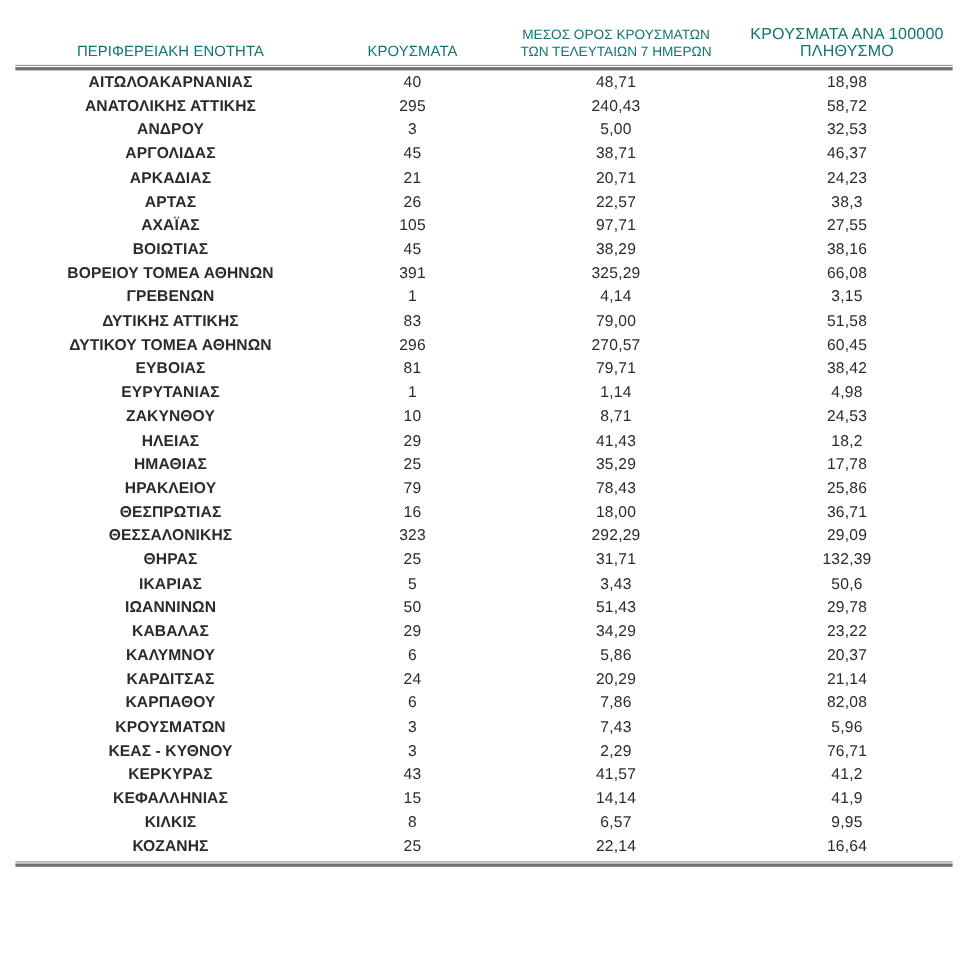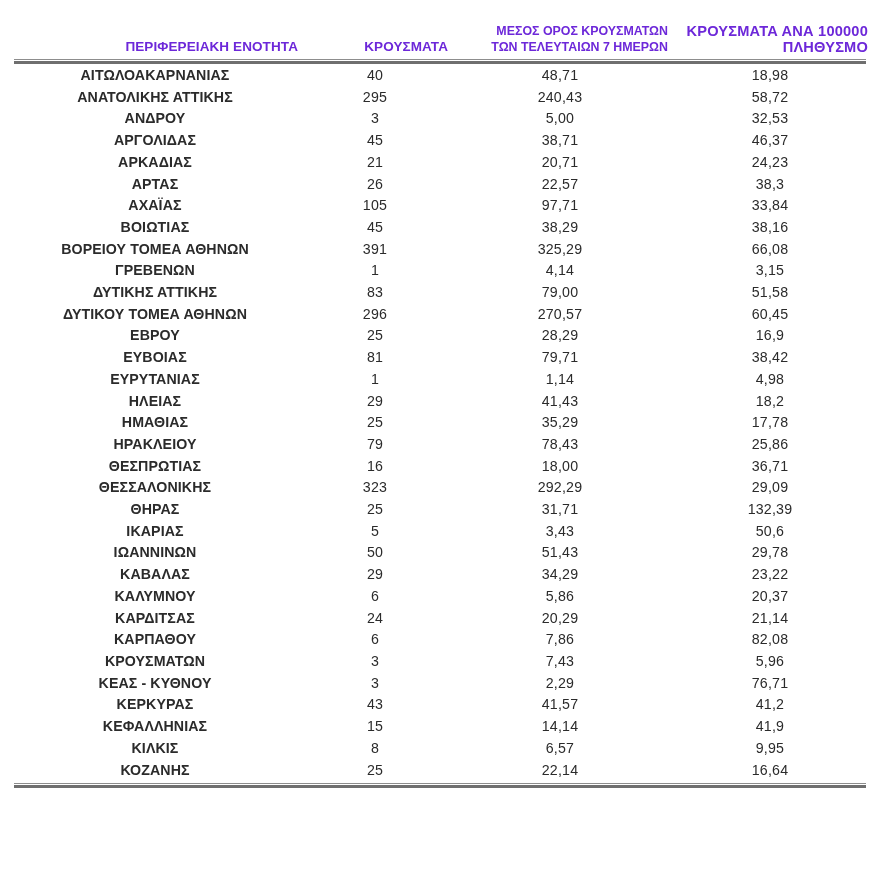--- a/index.html
+++ b/index.html
@@ -35,26 +35,26 @@
   
   col.c-region { width: 290px; }
   col.c-cases  { width: 150px; }
   col.c-avg    { width: 220px; }
   col.c-per100 { width: 200px; }
 
   
   thead th {
     padding: 0 2px 3px 2px;
     vertical-align: bottom;
-    text-align: right;
-    font-weight: bold;
+    text-align: center;
+    font-weight: normal;
     font-size: 13.5px;
     line-height: 16px;
     letter-spacing: 0.1px;
-    color: #6d28d9;
+    color: #0f766e;
     height: 58px;
     box-sizing: border-box;
   }
   thead th .hdr-line { display: block; white-space: nowrap; }
 
   thead th.wide-hdr {
     font-size: 12.4px;
     letter-spacing: 0;
   }
   thead th.big-hdr {
@@ -176,21 +176,21 @@
         <tr>
           <td class="region-cell">ΑΡΤΑΣ</td>
           <td class="num-cell">26</td>
           <td class="num-cell">22,57</td>
           <td class="num-cell">38,3</td>
         </tr>
         <tr>
           <td class="region-cell">ΑΧΑΪΑΣ</td>
           <td class="num-cell">105</td>
           <td class="num-cell">97,71</td>
-          <td class="num-cell">33,84</td>
+          <td class="num-cell">27,55</td>
         </tr>
         <tr>
           <td class="region-cell">ΒΟΙΩΤΙΑΣ</td>
           <td class="num-cell">45</td>
           <td class="num-cell">38,29</td>
           <td class="num-cell">38,16</td>
         </tr>
         <tr>
           <td class="region-cell">ΒΟΡΕΙΟΥ ΤΟΜΕΑ ΑΘΗΝΩΝ</td>
           <td class="num-cell">391</td>
@@ -209,36 +209,36 @@
           <td class="num-cell">79,00</td>
           <td class="num-cell">51,58</td>
         </tr>
         <tr>
           <td class="region-cell">ΔΥΤΙΚΟΥ ΤΟΜΕΑ ΑΘΗΝΩΝ</td>
           <td class="num-cell">296</td>
           <td class="num-cell">270,57</td>
           <td class="num-cell">60,45</td>
         </tr>
         <tr>
-          <td class="region-cell">ΕΒΡΟΥ</td>
-          <td class="num-cell">25</td>
-          <td class="num-cell">28,29</td>
-          <td class="num-cell">16,9</td>
-        </tr>
-        <tr>
           <td class="region-cell">ΕΥΒΟΙΑΣ</td>
           <td class="num-cell">81</td>
           <td class="num-cell">79,71</td>
           <td class="num-cell">38,42</td>
         </tr>
         <tr>
           <td class="region-cell">ΕΥΡΥΤΑΝΙΑΣ</td>
           <td class="num-cell">1</td>
           <td class="num-cell">1,14</td>
           <td class="num-cell">4,98</td>
+        </tr>
+        <tr>
+          <td class="region-cell">ΖΑΚΥΝΘΟΥ</td>
+          <td class="num-cell">10</td>
+          <td class="num-cell">8,71</td>
+          <td class="num-cell">24,53</td>
         </tr>
         <tr>
           <td class="region-cell">ΗΛΕΙΑΣ</td>
           <td class="num-cell">29</td>
           <td class="num-cell">41,43</td>
           <td class="num-cell">18,2</td>
         </tr>
         <tr>
           <td class="region-cell">ΗΜΑΘΙΑΣ</td>
           <td class="num-cell">25</td>

